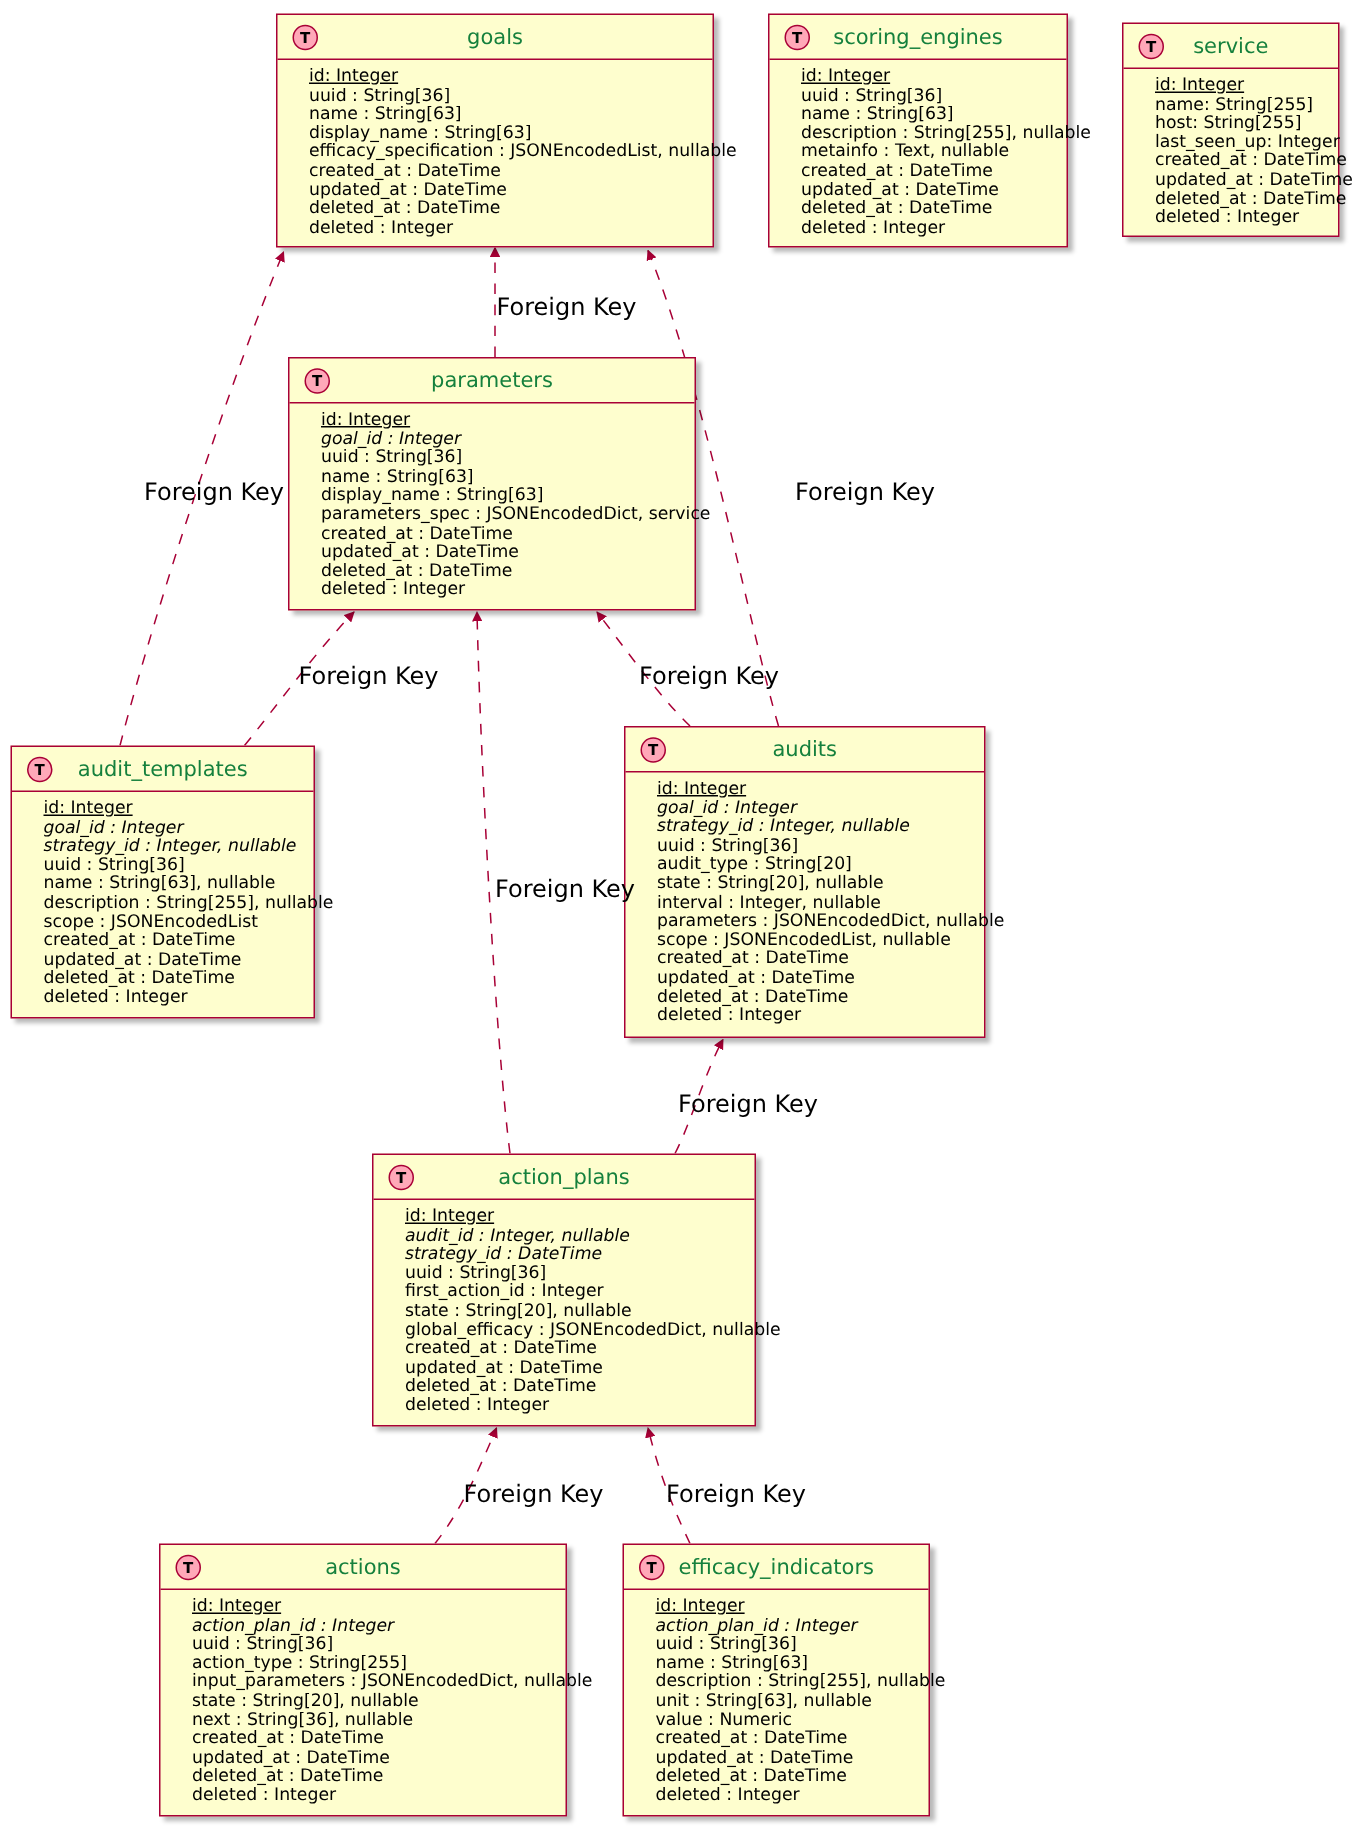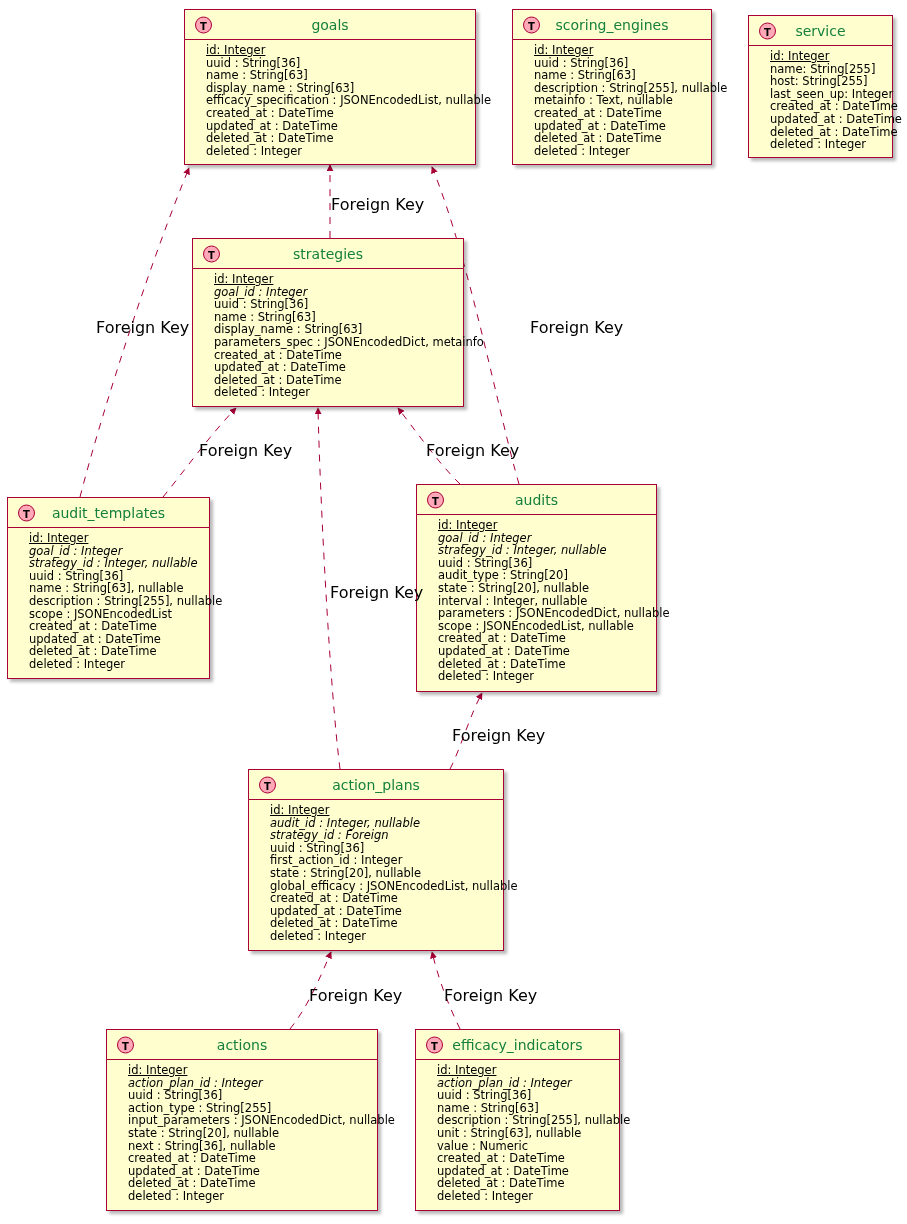--- a/index.html
+++ b/index.html
@@ -154,29 +154,29 @@
           <div class="field">last_seen_up: Integer</div>
           <div class="field">created_at : DateTime</div>
           <div class="field">updated_at : DateTime</div>
           <div class="field">deleted_at : DateTime</div>
           <div class="field">deleted : Integer</div>
         </div>
       </div>
       <div class="entity" style="left: 192px; top: 238px; width: 272px; min-height: 169px;">
         <div class="entity-header">
           <span class="type-badge">T</span>
-          <span class="entity-title">strategies</span>
+          <span class="entity-title">parameters</span>
         </div>
         <div class="entity-body">
           <div class="field pk">id: Integer</div>
           <div class="field fk">goal_id : Integer</div>
           <div class="field">uuid : String[36]</div>
           <div class="field">name : String[63]</div>
           <div class="field">display_name : String[63]</div>
-          <div class="field">parameters_spec : JSONEncodedDict, metainfo</div>
+          <div class="field">parameters_spec : JSONEncodedDict, service</div>
           <div class="field">created_at : DateTime</div>
           <div class="field">updated_at : DateTime</div>
           <div class="field">deleted_at : DateTime</div>
           <div class="field">deleted : Integer</div>
         </div>
       </div>
       <div class="entity" style="left: 7px; top: 497px; width: 203px; min-height: 182px;">
         <div class="entity-header">
           <span class="type-badge">T</span>
           <span class="entity-title">audit_templates</span>
@@ -217,25 +217,25 @@
         </div>
       </div>
       <div class="entity" style="left: 248px; top: 769px; width: 256px; min-height: 182px;">
         <div class="entity-header">
           <span class="type-badge">T</span>
           <span class="entity-title">action_plans</span>
         </div>
         <div class="entity-body">
           <div class="field pk">id: Integer</div>
           <div class="field fk">audit_id : Integer, nullable</div>
-          <div class="field fk">strategy_id : Foreign</div>
+          <div class="field fk">strategy_id : DateTime</div>
           <div class="field">uuid : String[36]</div>
           <div class="field">first_action_id : Integer</div>
           <div class="field">state : String[20], nullable</div>
-          <div class="field">global_efficacy : JSONEncodedList, nullable</div>
+          <div class="field">global_efficacy : JSONEncodedDict, nullable</div>
           <div class="field">created_at : DateTime</div>
           <div class="field">updated_at : DateTime</div>
           <div class="field">deleted_at : DateTime</div>
           <div class="field">deleted : Integer</div>
         </div>
       </div>
       <div class="entity" style="left: 106px; top: 1029px; width: 272px; min-height: 182px;">
         <div class="entity-header">
           <span class="type-badge">T</span>
           <span class="entity-title">actions</span>

